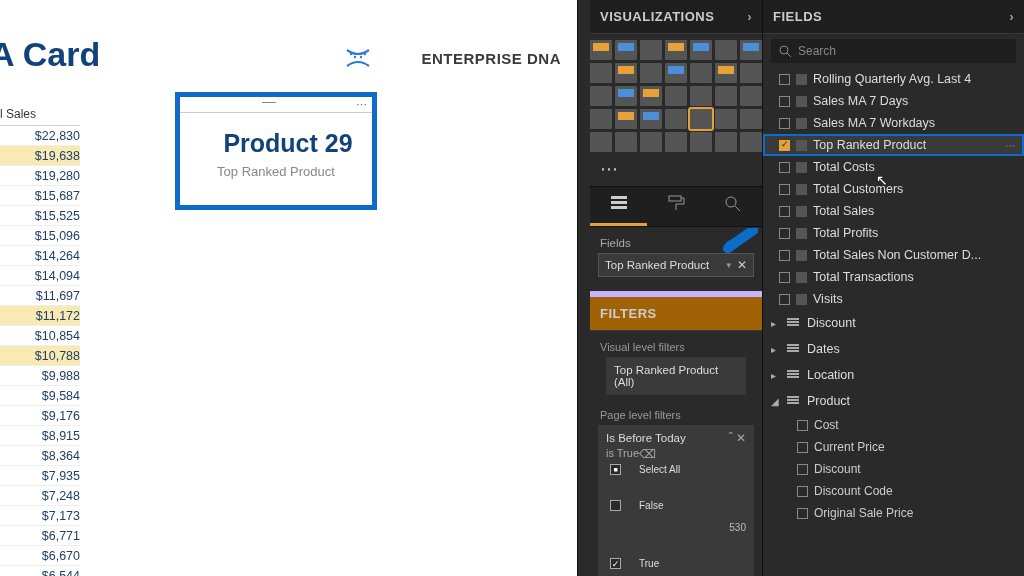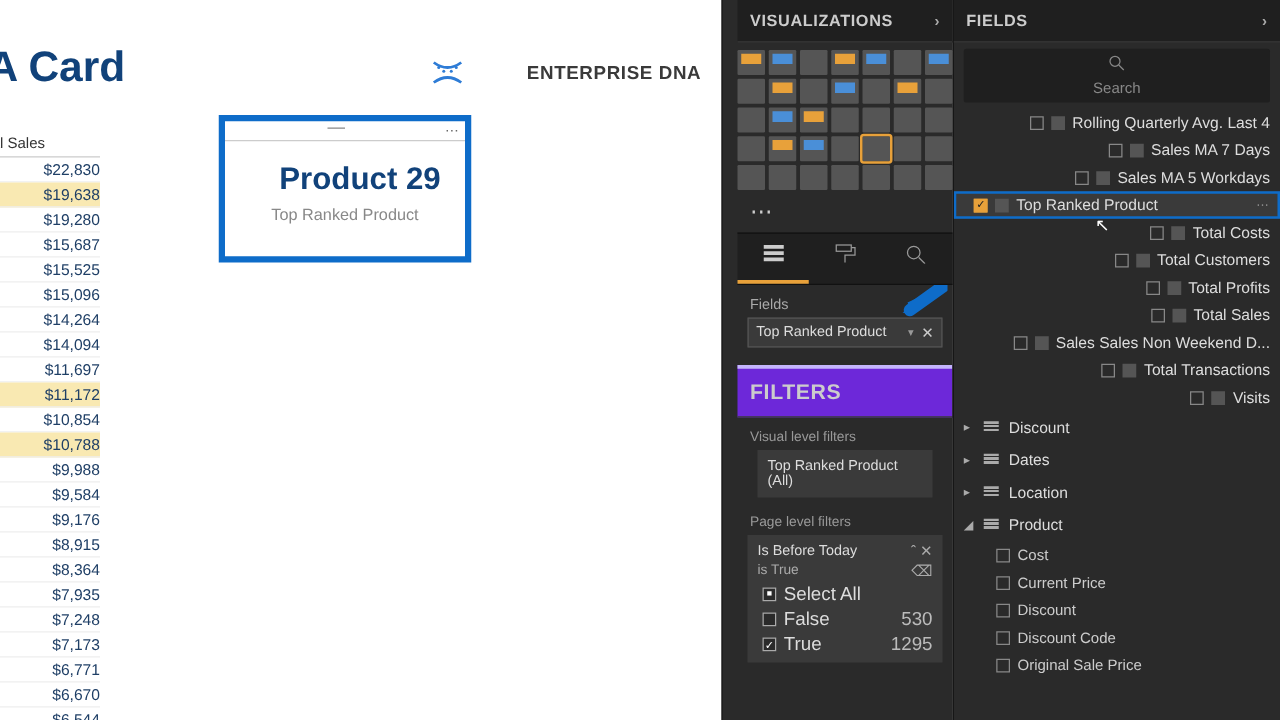--- a/index.html
+++ b/index.html
@@ -40,39 +40,39 @@
   .tab-btn.active { border-bottom: 3px solid #e8a13a; color: #fff; }
   .tab-ico { width: 18px; height: 16px; margin: 0 auto; }
   
   .sect-label { font-size: 11.5px; color: #aaa; padding: 10px 10px 4px; }
   .field-well { margin: 0 8px; background: #3a3a3a; border: 1px solid #555; padding: 4px 6px; display: flex; align-items: center; font-size: 11.5px; color: #ddd; }
   .field-well .drop { margin-left: auto; color: #999; font-size: 9px; }
   .field-well .x { color: #ccc; margin-left: 6px; font-size: 12px; }
   
   .arrow-cue { position: absolute; left: 720px; top: 228px; width: 38px; height: 28px; z-index: 50; }
   
-  .filters-head { background: #6d28d9; padding: 9px 10px; font-size: 17px; font-weight: 600; letter-spacing: 0.5px; margin-top: 14px; border-top: 3px solid #c4b5fd; border-bottom: 1px solid #3a3a3a; }
+  .filters-head { background: #a16207; padding: 9px 10px; font-size: 13px; font-weight: 600; letter-spacing: 0.5px; margin-top: 14px; border-top: 6px solid #c4b5fd; border-bottom: 1px solid #3a3a3a; }
   .filter-sect { color: #999; font-size: 11px; padding: 10px 10px 4px; }
   .filter-item { background: #3a3a3a; margin: 0 16px 4px; padding: 7px 8px; font-size: 11.5px; color: #ddd; }
   .filter-exp { background: #3a3a3a; margin: 0 8px; padding: 6px 8px; font-size: 11.5px; color: #ddd; }
   .filter-exp .hdr { display: flex; justify-content: space-between; align-items: center; }
-  .filter-exp .sub { color: #aaa; margin-top: 2px; font-size: 11px; display: flex; justify-content: space-between; }
+  .filter-exp .sub { color: #aaa; margin-top: 2px; font-size: 11px; display: flex; }
   .filter-exp .erase { color: #aaa; font-size: 12px; }
-  .chk-row { display: flex; align-items: center; gap: 6px; padding: 3px 0 0 4px; font-size: 15px; }
+  .chk-row { display: flex; align-items: center; gap: 18px; padding: 3px 0 0 4px; font-size: 10px; }
   .chk { width: 11px; height: 11px; border: 1px solid #aaa; background: #2a2a2a; display: inline-flex; align-items: center; justify-content: center; }
   .chk.on::after { content:"✓"; color:#fff; font-size:9px; }
   .chk.some::after { content:"■"; color:#fff; font-size:7px; }
-  .count { margin-left: auto; color: #bbb; }
+  .count { margin-left: auto; color: #bbb; margin-top: 44px; }
 
   
   .fields-panel { width: 262px; background: #2a2a2a; color: #ccc; display: flex; flex-direction: column; border-left: 1px solid #111; }
-  .search-box { margin: 5px 8px; background: #1f1f1f; border-radius: 2px; padding: 5px 8px; display: flex; align-items: center; gap: 6px; color: #888; font-size: 12px; flex-direction: column; }
+  .search-box { margin: 5px 8px; background: #1f1f1f; border-radius: 2px; padding: 5px 8px; display: flex; align-items: center; gap: 6px; color: #888; font-size: 12px; }
   .search-ico { width: 13px; height: 13px; }
   .field-list { flex: 1; overflow: hidden; font-size: 12.5px; }
-  .fld { display: flex; align-items: center; gap: 6px; padding: 4px 8px 4px 16px; color: #ddd; justify-content: flex-end; }
+  .fld { display: flex; align-items: center; gap: 6px; padding: 4px 8px 4px 16px; color: #ddd; }
   .fld.sel { background: #3a3a3a; outline: 2px solid #0e6cc9; outline-offset: -2px; }
   .fld .cb { width: 11px; height: 11px; border: 1px solid #888; background: transparent; flex-shrink: 0; }
   .fld .cb.on { background: #e8a13a; border-color: #e8a13a; position: relative; }
   .fld .cb.on::after { content:"✓"; color:#222; font-size:9px; position:absolute; left:1px; top:-2px; }
   .fld .meas { width: 11px; height: 11px; background: #555; flex-shrink: 0; }
   .fld .ell { margin-left: auto; color: #888; letter-spacing: 1px; font-size: 10px; }
   .tbl { display: flex; align-items: center; gap: 8px; padding: 6px 8px 6px 8px; color: #ddd; }
   .tbl .caret { width: 8px; color: #aaa; font-size: 10px; }
   .tbl .tico { width: 12px; height: 11px; background: linear-gradient(#aaa 0 2px, transparent 2px 3px, #aaa 3px 5px, transparent 5px 6px, #aaa 6px 8px, transparent 8px); flex-shrink:0; }
   .sub-fld { display: flex; align-items: center; gap: 6px; padding: 4px 8px 4px 34px; color: #ccc; font-size: 12px; }
@@ -261,52 +261,52 @@
         <span>Rolling Quarterly Avg. Last 4</span>
       </div>
       <div class="fld">
         <span class="cb"></span>
         <span class="meas"></span>
         <span>Sales MA 7 Days</span>
       </div>
       <div class="fld">
         <span class="cb"></span>
         <span class="meas"></span>
-        <span>Sales MA 5 Workdays</span>
+        <span>Sales MA 7 Workdays</span>
       </div>
       <div class="fld sel">
         <span class="cb on"></span>
         <span class="meas"></span>
         <span>Top Ranked Product</span>
         <span class="ell">⋯</span>
       </div>
       <div class="fld">
         <span class="cb"></span>
         <span class="meas"></span>
         <span>Total Costs</span>
       </div>
       <div class="fld">
         <span class="cb"></span>
         <span class="meas"></span>
         <span>Total Customers</span>
       </div>
       <div class="fld">
         <span class="cb"></span>
         <span class="meas"></span>
+        <span>Total Sales</span>
+      </div>
+      <div class="fld">
+        <span class="cb"></span>
+        <span class="meas"></span>
         <span>Total Profits</span>
       </div>
       <div class="fld">
         <span class="cb"></span>
         <span class="meas"></span>
-        <span>Total Sales</span>
-      </div>
-      <div class="fld">
-        <span class="cb"></span>
-        <span class="meas"></span>
-        <span>Sales Sales Non Weekend D...</span>
+        <span>Total Sales Non Customer D...</span>
       </div>
       <div class="fld">
         <span class="cb"></span>
         <span class="meas"></span>
         <span>Total Transactions</span>
       </div>
       <div class="fld">
         <span class="cb"></span>
         <span class="meas"></span>
         <span>Visits</span>

